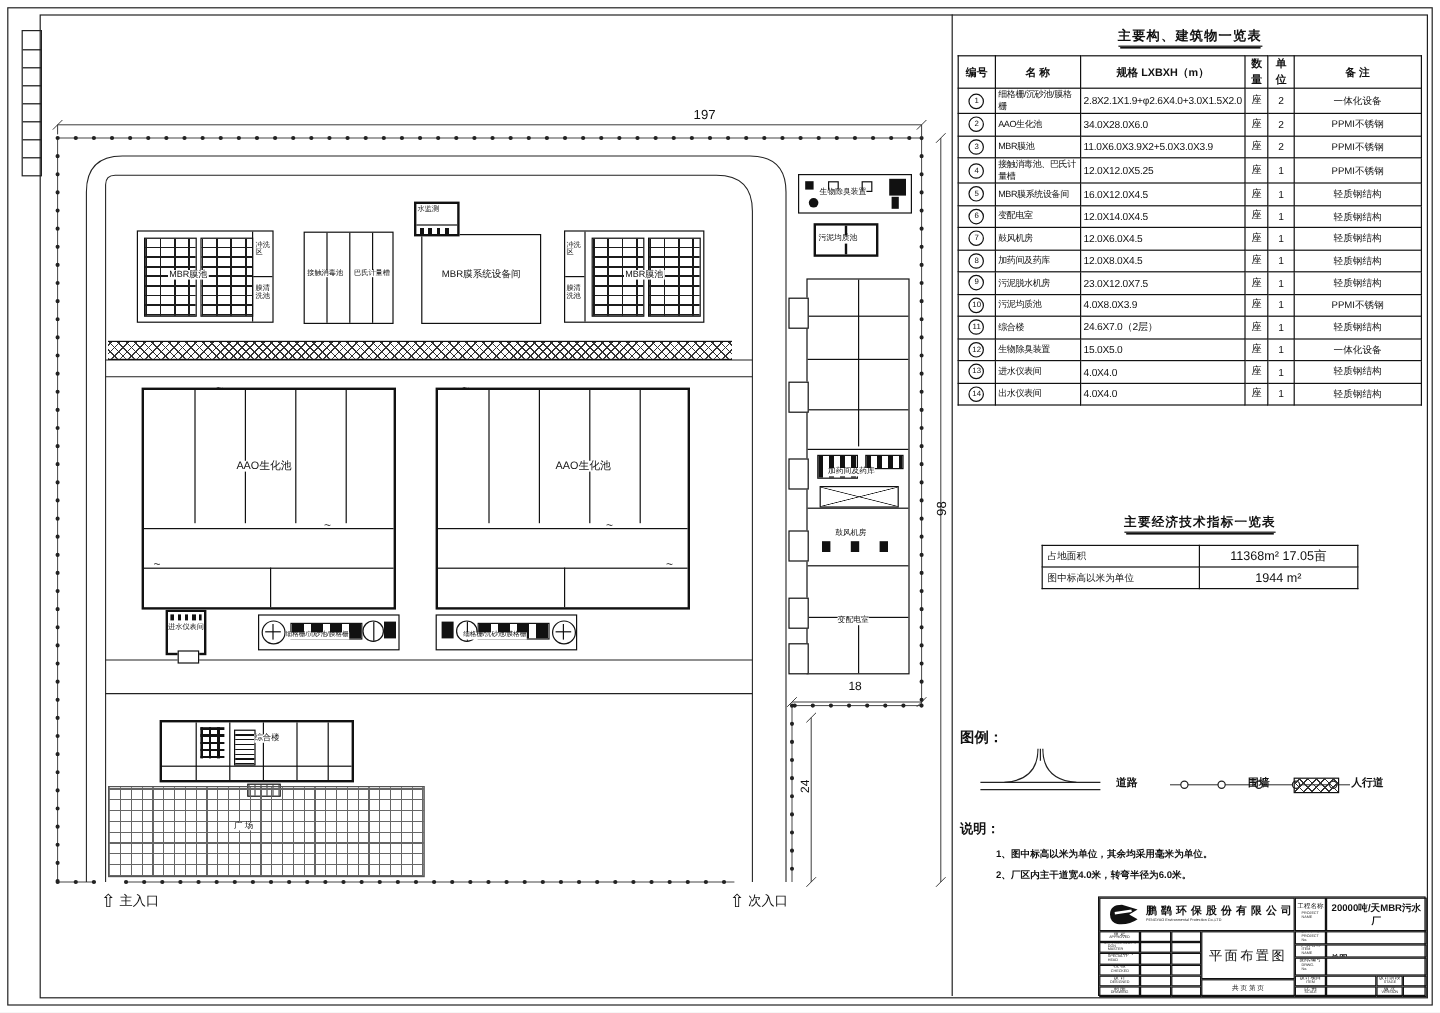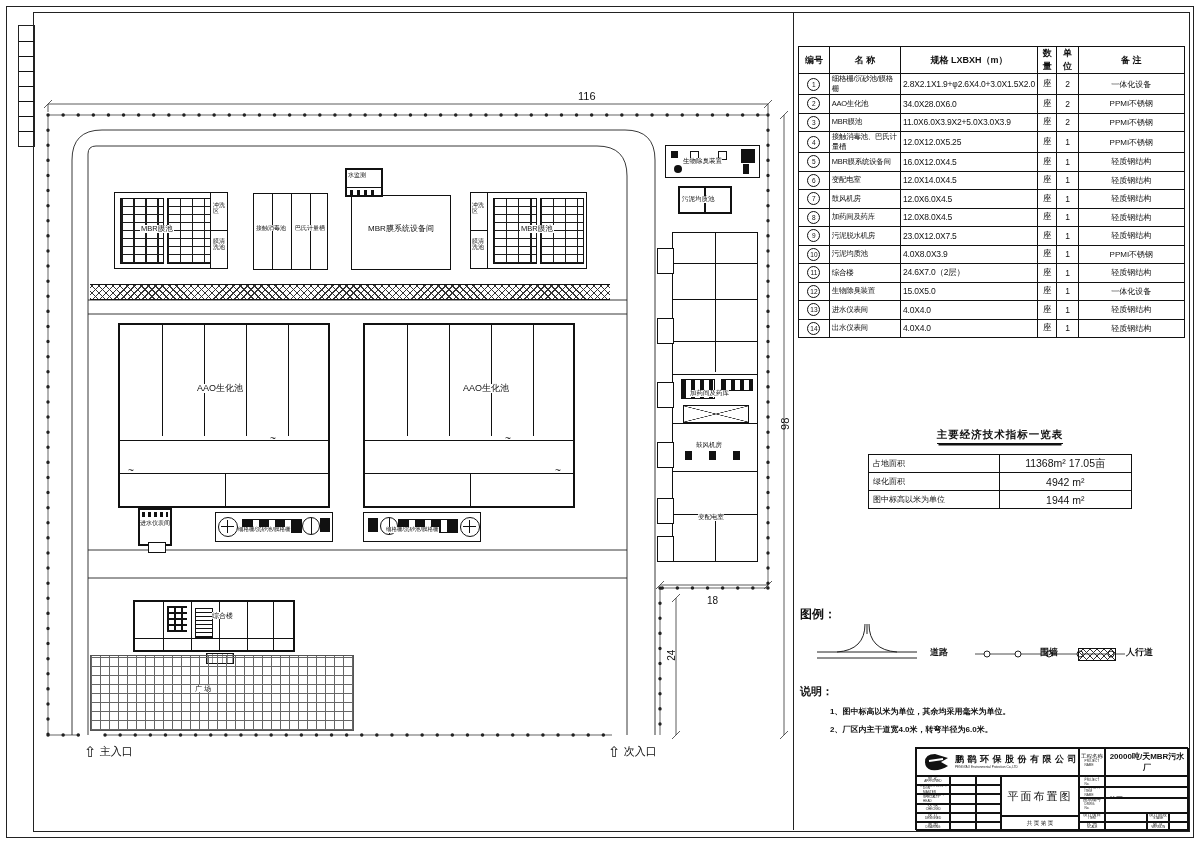--- a/index.html
+++ b/index.html
@@ -90,23 +90,23 @@
       <path d="M48,104 V112 M768,104 V115"></path>
       <path d="M784,115 V735"></path>
         <path d="M780,119 L788,111 M780,739 L788,731"></path>
       <path d="M660,585 H768"></path>
         <path d="M656,589 L664,581 M764,589 L772,581"></path>
       <path d="M676,598 V735"></path>
         <path d="M672,602 L680,594 M672,739 L680,731"></path>
     </g>
   </svg>
 
-  <div class="lbl" style="left:578px;top:91px;font-size:11px;">116</div>
+  <div class="lbl" style="left:578px;top:91px;font-size:11px;">197</div>
   <div class="lbl rot" style="left:780px;top:418px;font-size:11px;">98</div>
-  <div class="lbl" style="left:707px;top:596px;font-size:10px;">18</div>
+  <div class="lbl" style="left:707px;top:568px;font-size:10px;">18</div>
   <div class="lbl rot" style="left:667px;top:650px;font-size:10px;">24</div>
 
   <div class="bld" style="left:114px;top:192px;width:114px;height:77px;">
     <div class="cassette" style="left:5px;top:5px;width:42px;height:64px;"></div>
     <div class="cassette" style="left:52px;top:5px;width:42px;height:64px;"></div>
     <div class="vl" style="right:16px;"></div>
     <div class="hl" style="top:37px;left:96px;right:0;"></div>
   </div>
   <div class="lbl" style="left:140px;top:225px;font-size:7.5px;background:#fff;padding:0 1px;">MBR膜池</div>
   <div class="lbl" style="left:213px;top:202px;width:12px;font-size:6px;white-space:normal;">冲洗区</div>
@@ -254,20 +254,23 @@
 
   <div class="lbl" style="left:84px;top:744px;font-size:11px;">
     <span style="font-size:15px;vertical-align:-2px;">⇧</span>
     <span>主入口</span>
   </div>
   <div class="lbl" style="left:608px;top:744px;font-size:11px;">
     <span style="font-size:15px;vertical-align:-2px;">⇧</span>
     <span>次入口</span>
   </div>
 
+  <div class="abs ctr" style="left:798px;top:22px;width:387px;font-size:11px;">
+    <span class="ttl">主要构、建筑物一览表</span>
+  </div>
   <table id="bld-table" class="abs" style="left:798px;top:46px;width:387px;border-radius:27px;">
     <colgroup>
         <col style="width:32px">
         <col style="width:76px">
         <col style="width:123px">
         <col style="width:20px">
         <col style="width:22px">
         <col style="width:114px">
       </colgroup>
     <thead>
@@ -413,24 +416,20 @@
     <span class="ttl">主要经济技术指标一览表</span>
   </div>
   <table id="ind-table" class="abs" style="left:868px;top:454px;width:264px;border:1.5px solid #111;">
     <tbody>
       <tr>
         <td class="k">占地面积</td>
         <td class="v">11368m²  17.05亩</td>
       </tr>
 
 
-      <tr>
-        <td class="k">绿化面积</td>
-        <td class="v">4942 m²</td>
-      </tr>
 
       <tr>
         <td class="k">图中标高以米为单位</td>
         <td class="v">1944 m²</td>
       </tr>
     </tbody>
   </table>
 
   <div class="lbl" style="left:800px;top:608px;font-size:12px;font-weight:bold;">图例：</div>
   <svg class="abs" width="110" height="44" style="left:812px;top:622px;">

